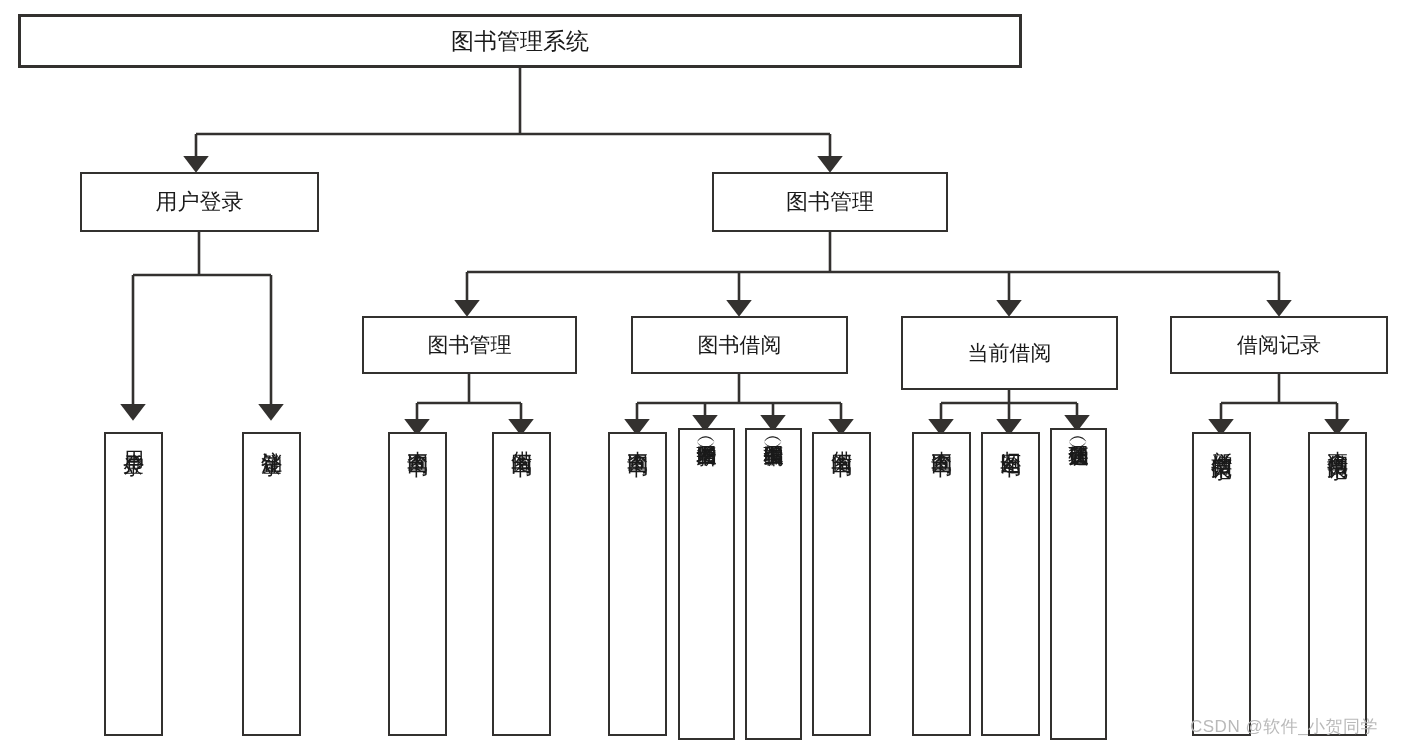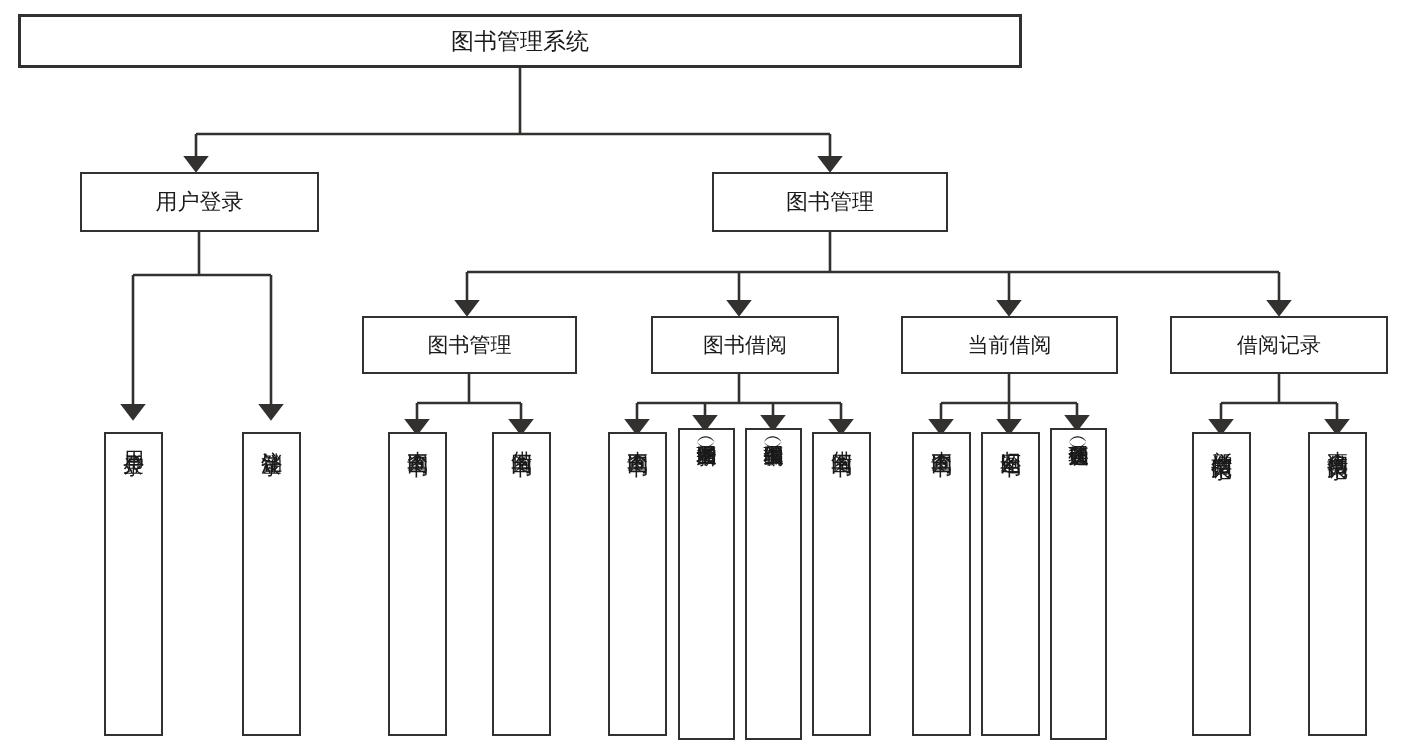--- a/index.html
+++ b/index.html
@@ -149,25 +149,25 @@
   </div>
 
   <div class="node lvl1" style="left:712px; top:172px; width:236px; height:60px;justify-content:center;">
     <span class="label">图书管理</span>
   </div>
 
   <div class="node lvl2" style="left:362px; top:316px; width:215px; height:58px;">
     <span class="label">图书管理</span>
   </div>
 
-  <div class="node lvl2" style="left:651px; top:316px; width:188px; height:58px;">
+  <div class="node lvl2" style="left:631px; top:316px; width:217px; height:58px;">
     <span class="label">图书借阅</span>
   </div>
 
-  <div class="node lvl2" style="left:901px; top:316px; width:217px; height:58px;">
+  <div class="node lvl2" style="left:901px; top:316px; width:217px; height:74px;">
     <span class="label">当前借阅</span>
   </div>
 
   <div class="node lvl2" style="left:1170px; top:316px; width:218px; height:58px;">
     <span class="label">借阅记录</span>
   </div>
 
   <div class="node leaf" style="left:104px; top:432px; width:59px; height:304px;">
     <span class="label">用户登录</span>
   </div>
@@ -213,14 +213,15 @@
   </div>
 
   <div class="node leaf" style="left:1192px; top:432px; width:59px; height:304px;">
     <span class="label">新增借阅记录</span>
   </div>
 
   <div class="node leaf" style="left:1308px; top:432px; width:59px; height:304px;">
     <span class="label">查询借阅记录</span>
   </div>
 
+  <div class="watermark" style="left:1190px; top:715px;">CSDN @软件_小贺同学</div>
 
 </div>
 
 </body></html>

